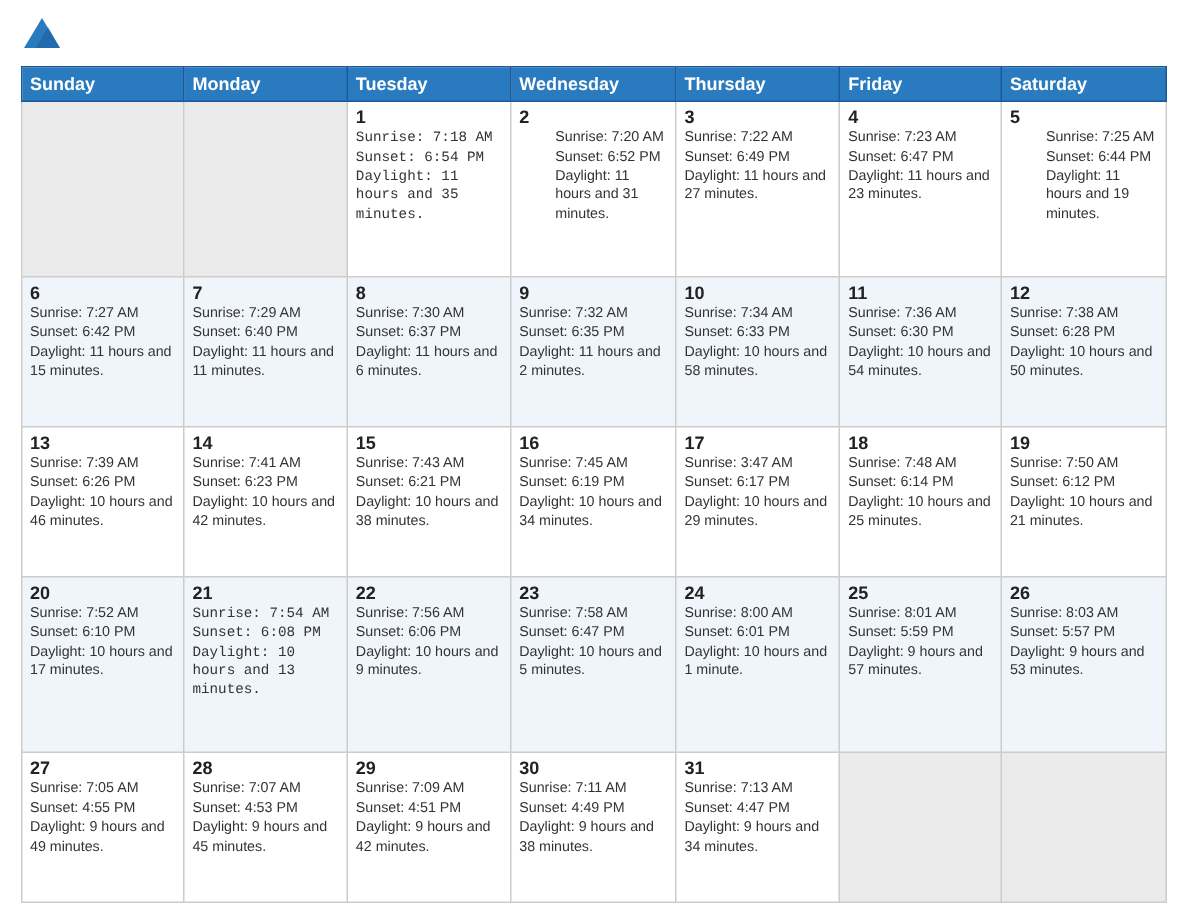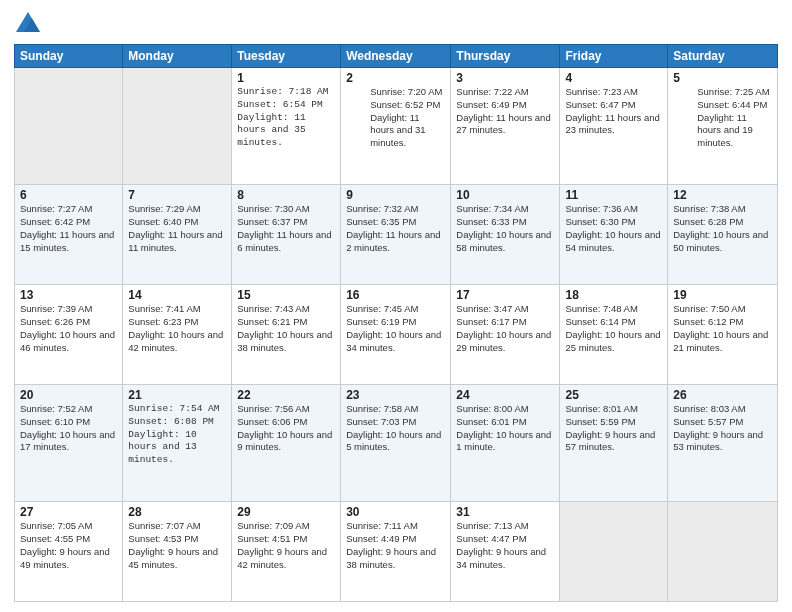--- a/index.html
+++ b/index.html
@@ -273,21 +273,21 @@
           </td>
           <td style="background: rgb(240, 245, 251);">
             <span class="day-num">22</span>
             <div class="day-info" style="white-space: pre-line;">Sunrise: 7:56 AM
 Sunset: 6:06 PM
 Daylight: 10 hours and 9 minutes.</div>
           </td>
           <td style="background: rgb(240, 245, 251);">
             <span class="day-num">23</span>
             <div class="day-info" style="white-space: pre-line;">Sunrise: 7:58 AM
-Sunset: 7:03 PM
+Sunset: 6:47 PM
 Daylight: 10 hours and 5 minutes.</div>
           </td>
           <td style="background: rgb(240, 245, 251);">
             <span class="day-num">24</span>
             <div class="day-info" style="white-space: pre-line;">Sunrise: 8:00 AM
 Sunset: 6:01 PM
 Daylight: 10 hours and 1 minute.</div>
           </td>
           <td style="background: rgb(240, 245, 251); margin-left: 16px;">
             <span class="day-num">25</span>

